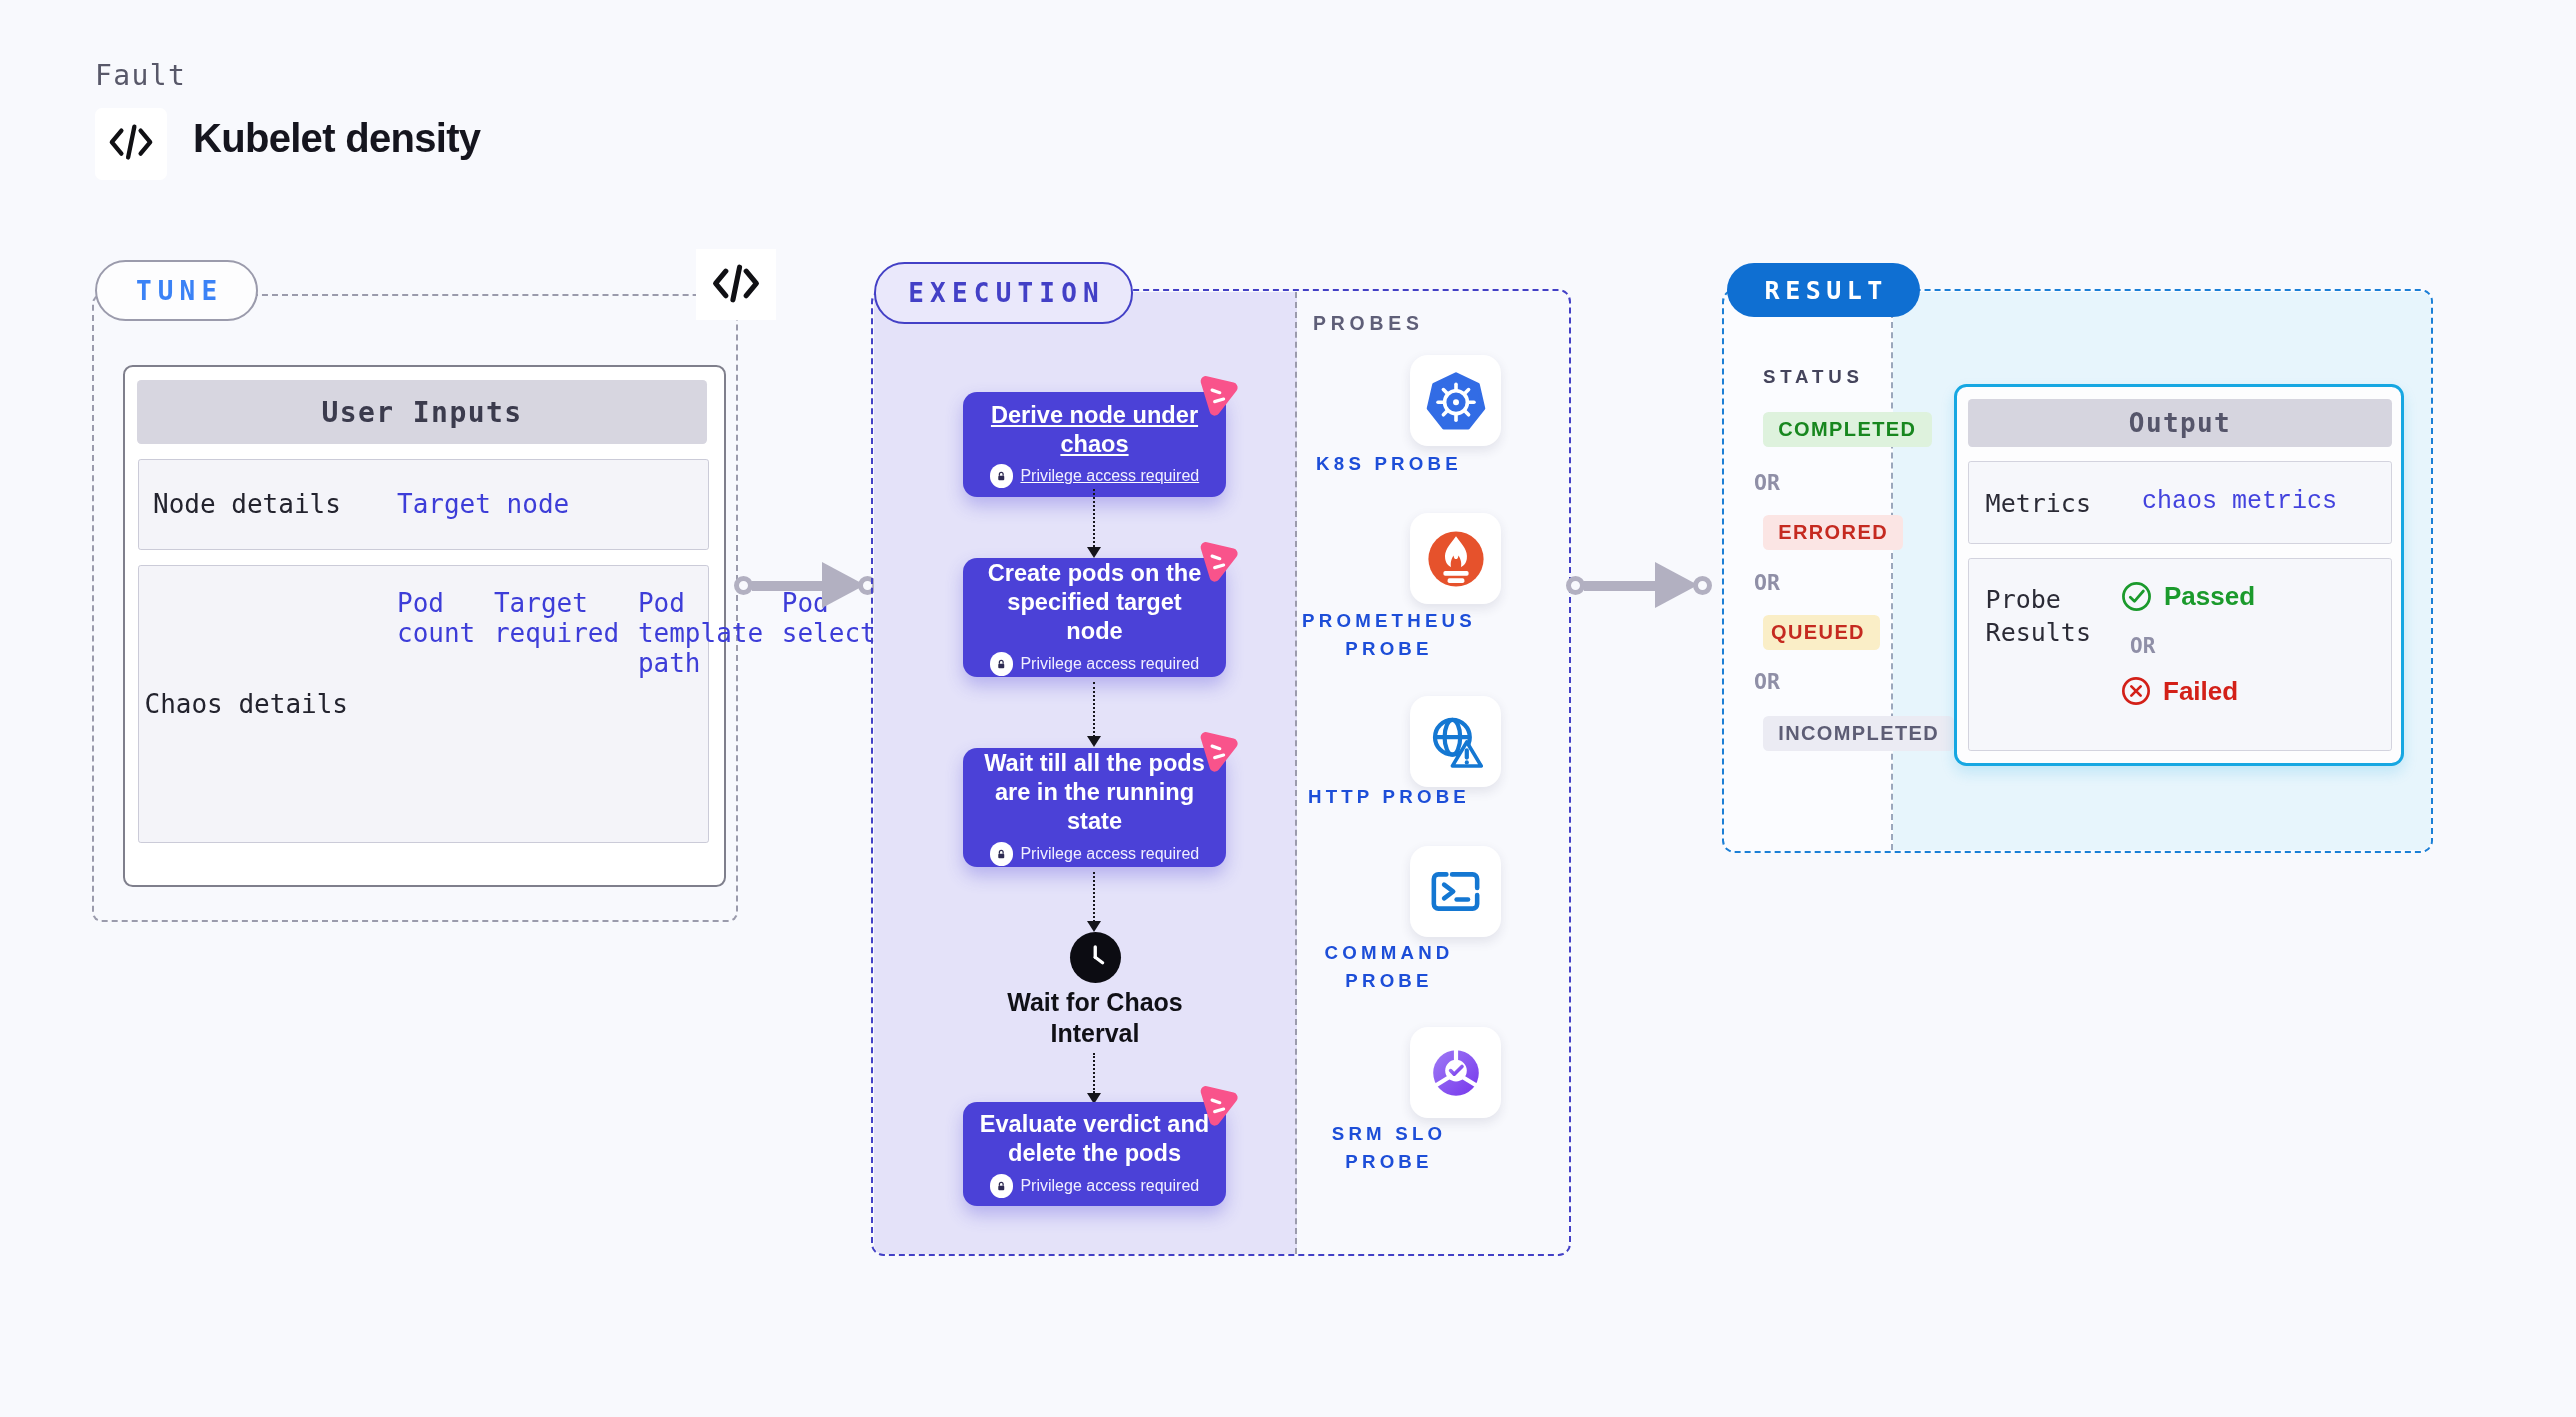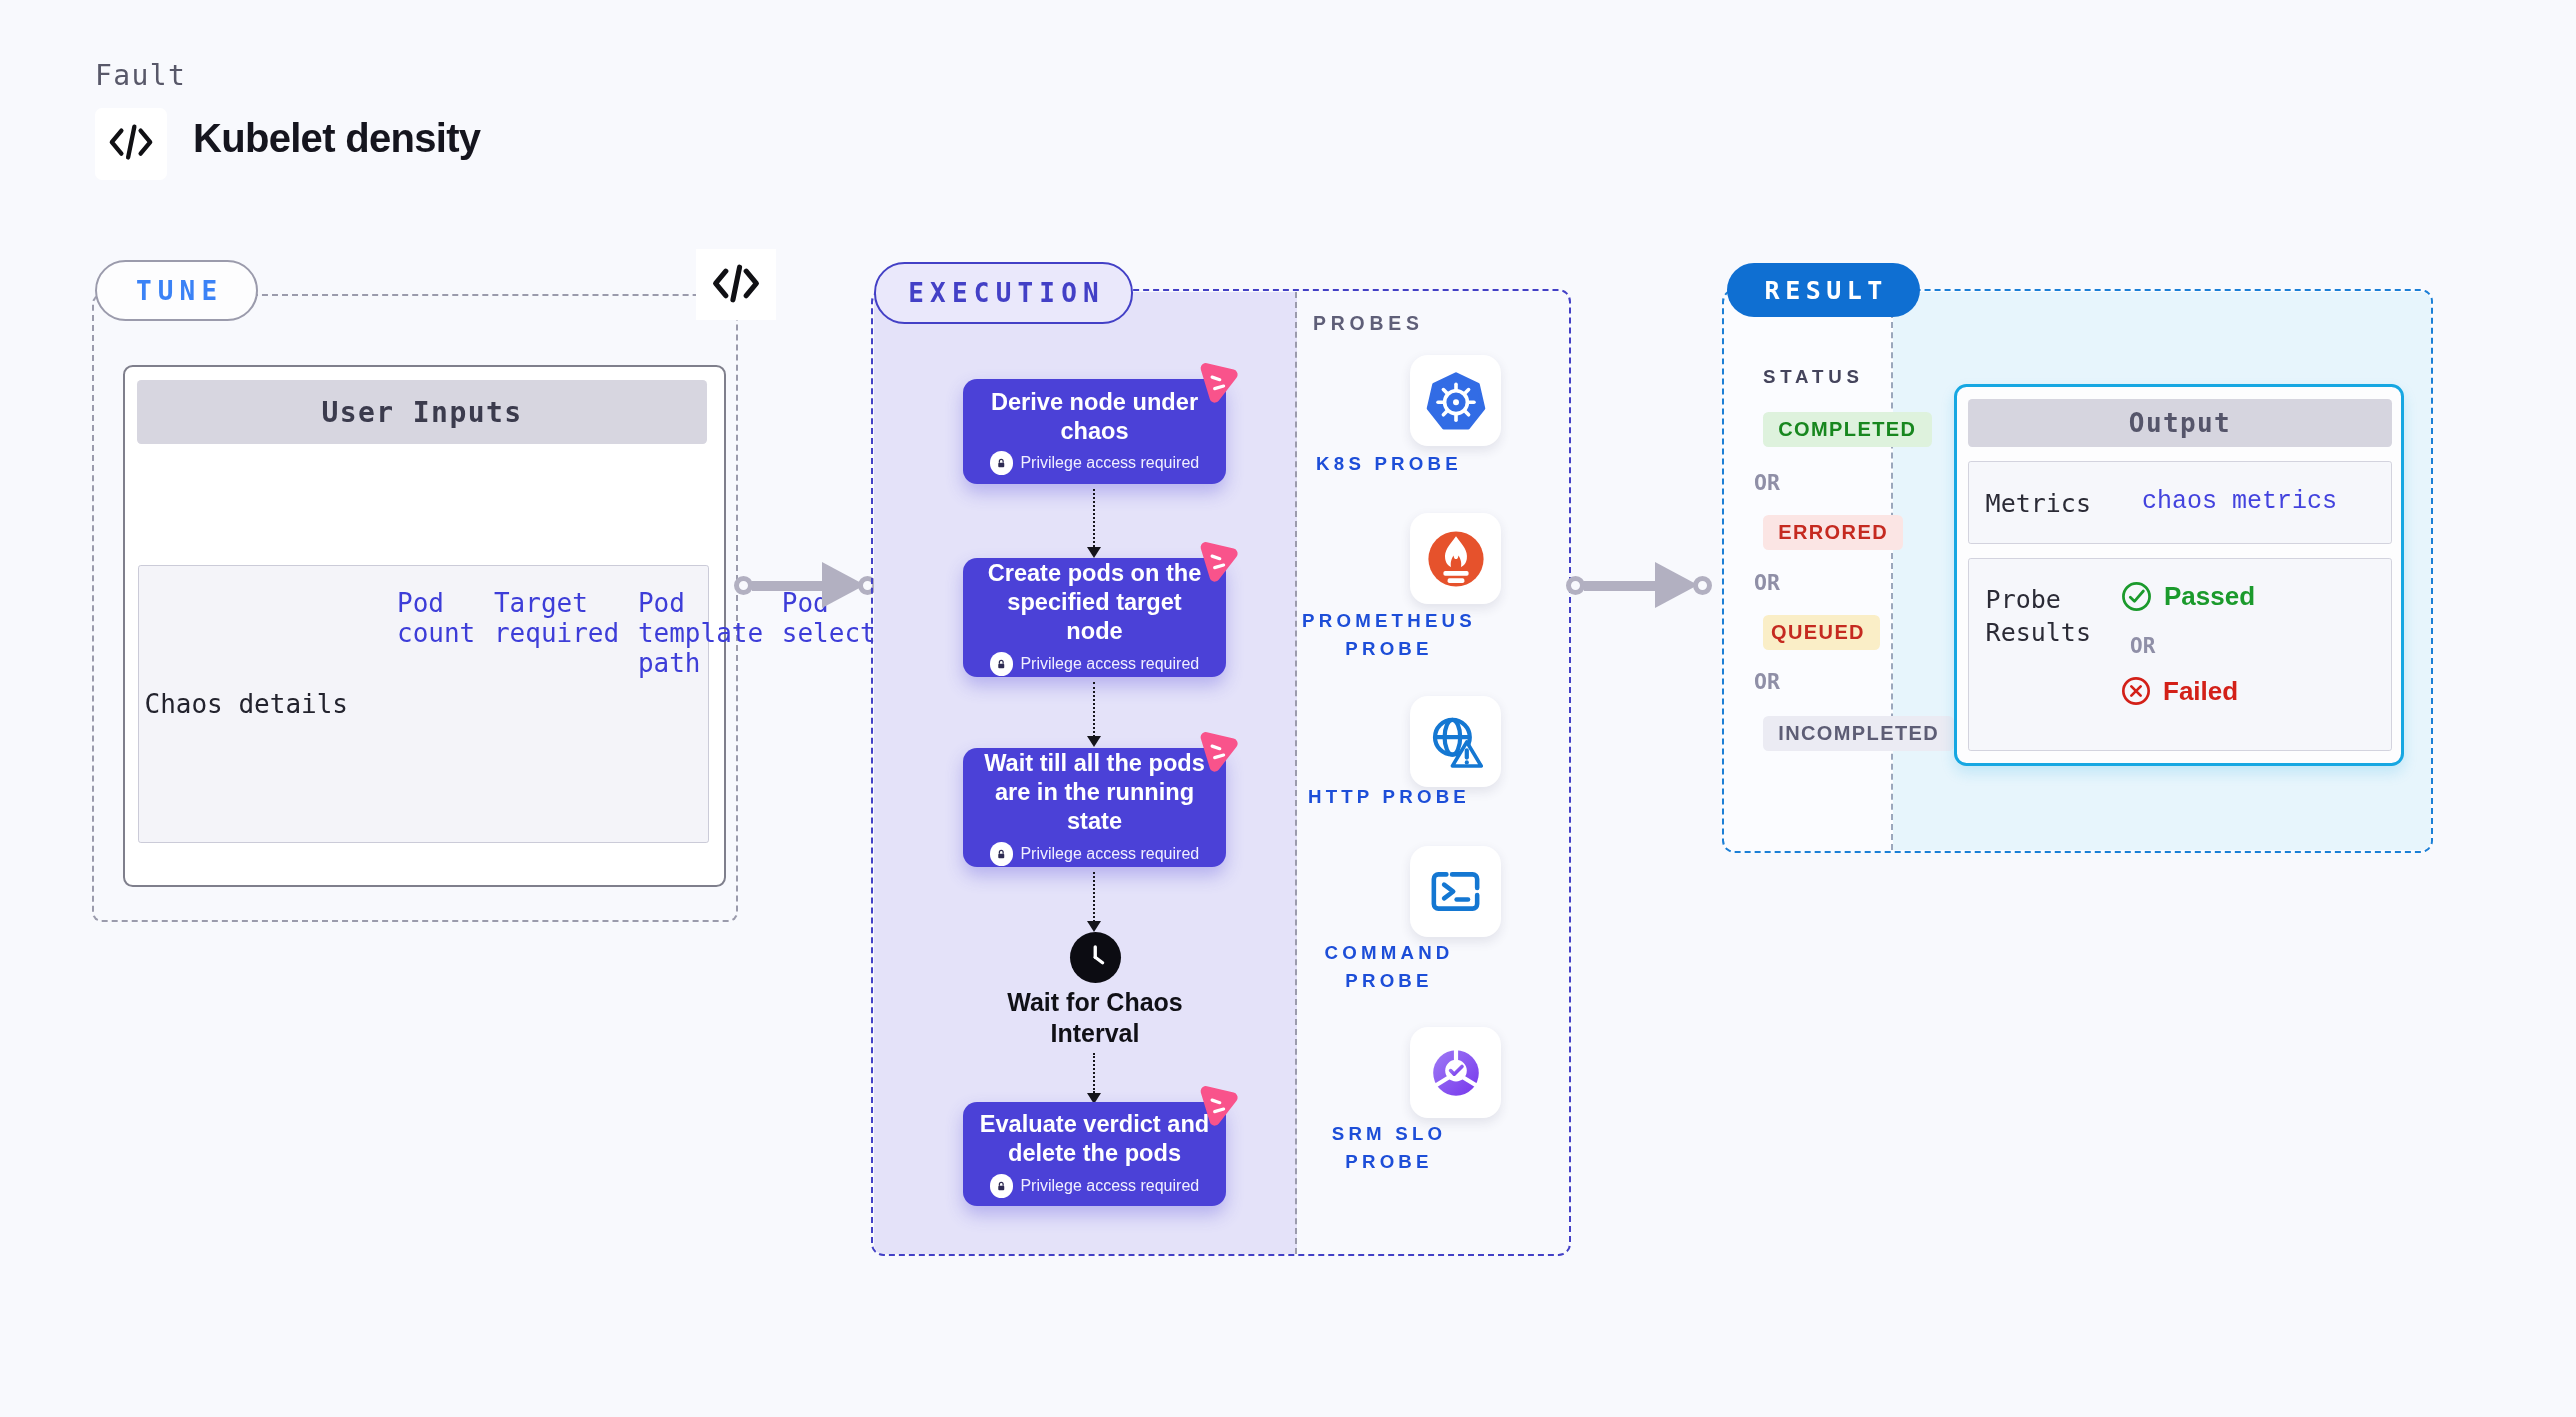--- a/index.html
+++ b/index.html
@@ -114,20 +114,24 @@
     <svg width="58" height="51" viewBox="0 0 100 100" fill="none" stroke="#101014" stroke-width="10" stroke-linecap="round" stroke-linejoin="round">
       <polyline points="30,24 10,48 30,72"></polyline>
         <polyline points="70,24 90,48 70,72"></polyline>
         <line x1="57" y1="16" x2="44" y2="80"></line>
     </svg>
   </div>
 
   <div class="abs ui-card"></div>
   <div class="abs ui-header mono">User Inputs</div>
 
+  <div class="abs ui-row ui-row1">
+    <span class="abs row-label mono" style="left:14px;top:29px;">Node details</span>
+    <span class="abs link mono" style="left:258px;top:29px;">Target node</span>
+  </div>
 
   <div class="abs ui-row ui-row2">
     <span class="abs row-label mono" style="left:5.5px;top:123px;">Chaos details</span>
     <div class="abs links-col" style="left:258px;top:22px;">
       <span class="link mono">Pod count</span>
       <span class="link mono">Target required</span>
       <span class="link mono">Pod template path</span>
       <span class="link mono">Pod selector</span>
       <span class="link mono">Pod image</span>
       <span class="link mono">Pod template CM</span>
@@ -137,21 +141,21 @@
   <div class="abs a-circle" style="left:734px;top:576px;"></div>
   <div class="abs a-bar" style="left:752px;top:581px;width:73px;"></div>
   <div class="abs a-tri" style="left:822px;top:562px;"></div>
   <div class="abs a-circle" style="left:858px;top:576px;"></div>
 
   <div class="abs exec-flow-bg"></div>
   <div class="abs exec-box"></div>
   <div class="abs exec-sep"></div>
   <div class="abs pill exec-pill mono">EXECUTION</div>
 
-  <div class="abs flow-node" style="top:379px;height:105px;">
+  <div class="abs flow-node" style="top:392px;height:105px;text-decoration:underline;">
     <svg class="pink-badge" viewBox="0 0 80 80">
       <polygon points="20,16 62,26 34,62" fill="#f9538b" stroke="#f9538b" stroke-width="16" stroke-linejoin="round"></polygon>
       <path d="M30 30 L42 34 M34 48 L48 44" stroke="#ffffff" stroke-width="5" stroke-linecap="round" fill="none"></path>
     </svg>
     <div class="node-title sans">Derive node under chaos</div>
     <div class="priv-row">
       <span class="priv-circle">
         <svg width="12.5" height="12.5" viewBox="0 0 100 100">
             <path d="M35 46 V34 a15 15 0 0 1 30 0 V46" stroke="#2e2b52" stroke-width="10" fill="none"></path>
             <rect x="26" y="46" width="48" height="36" rx="8" fill="#2e2b52"></rect>

